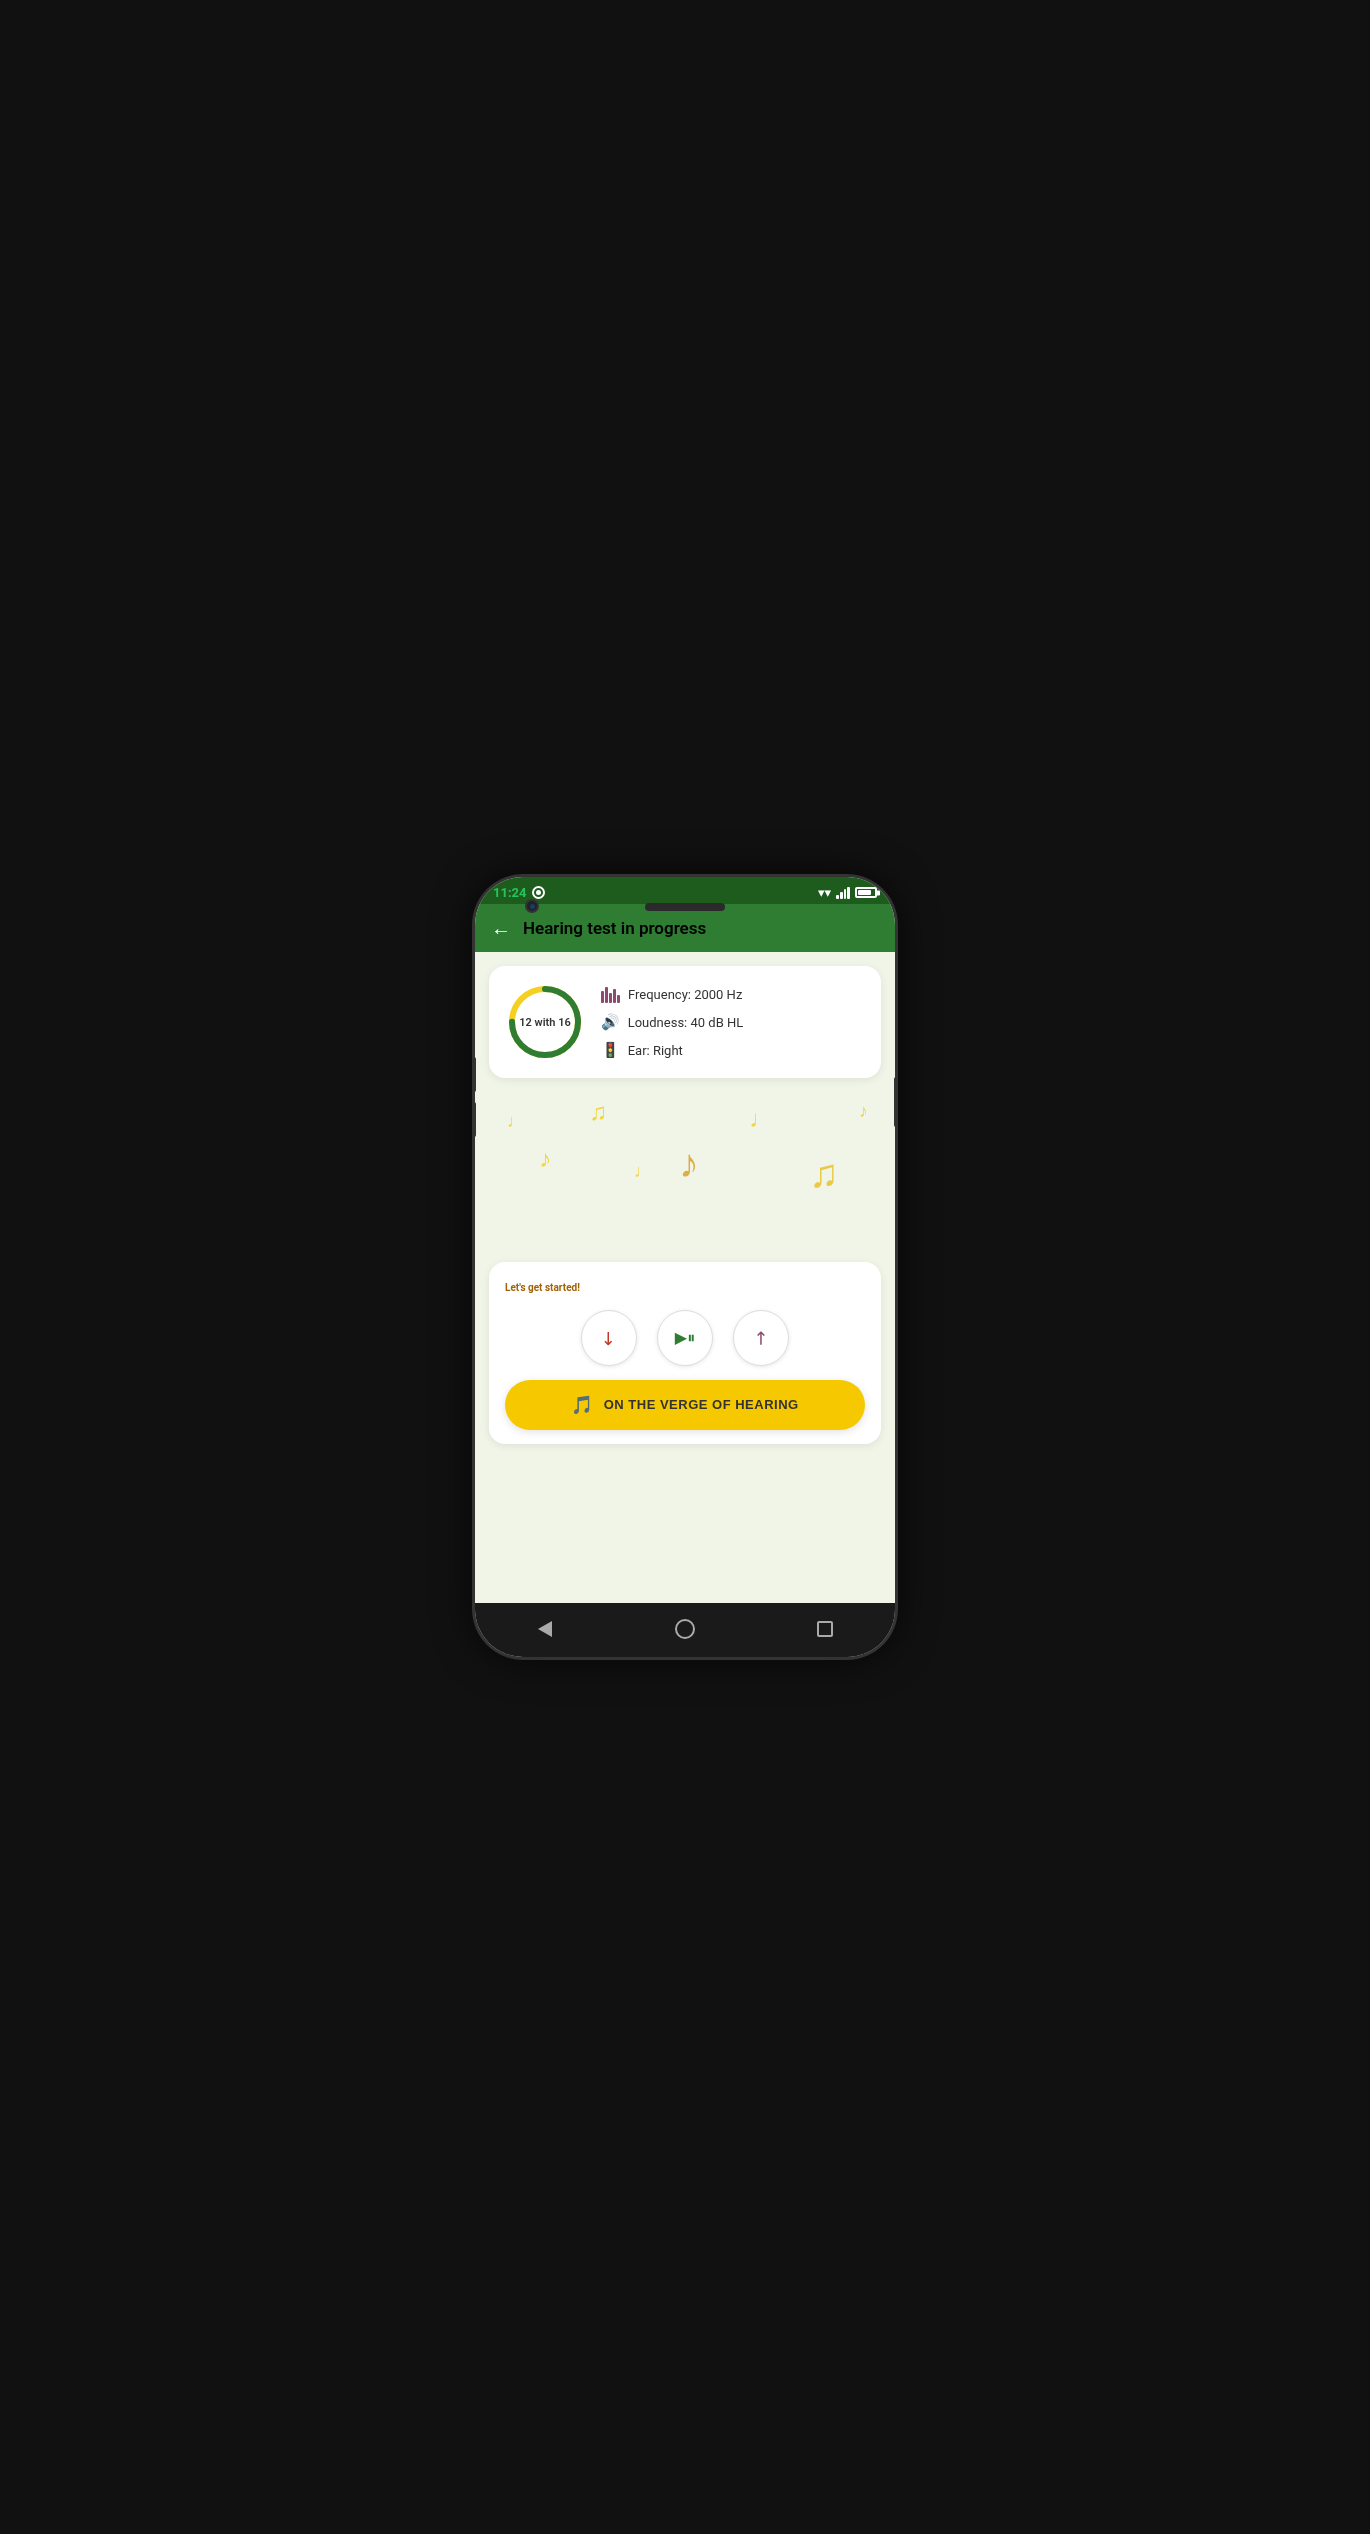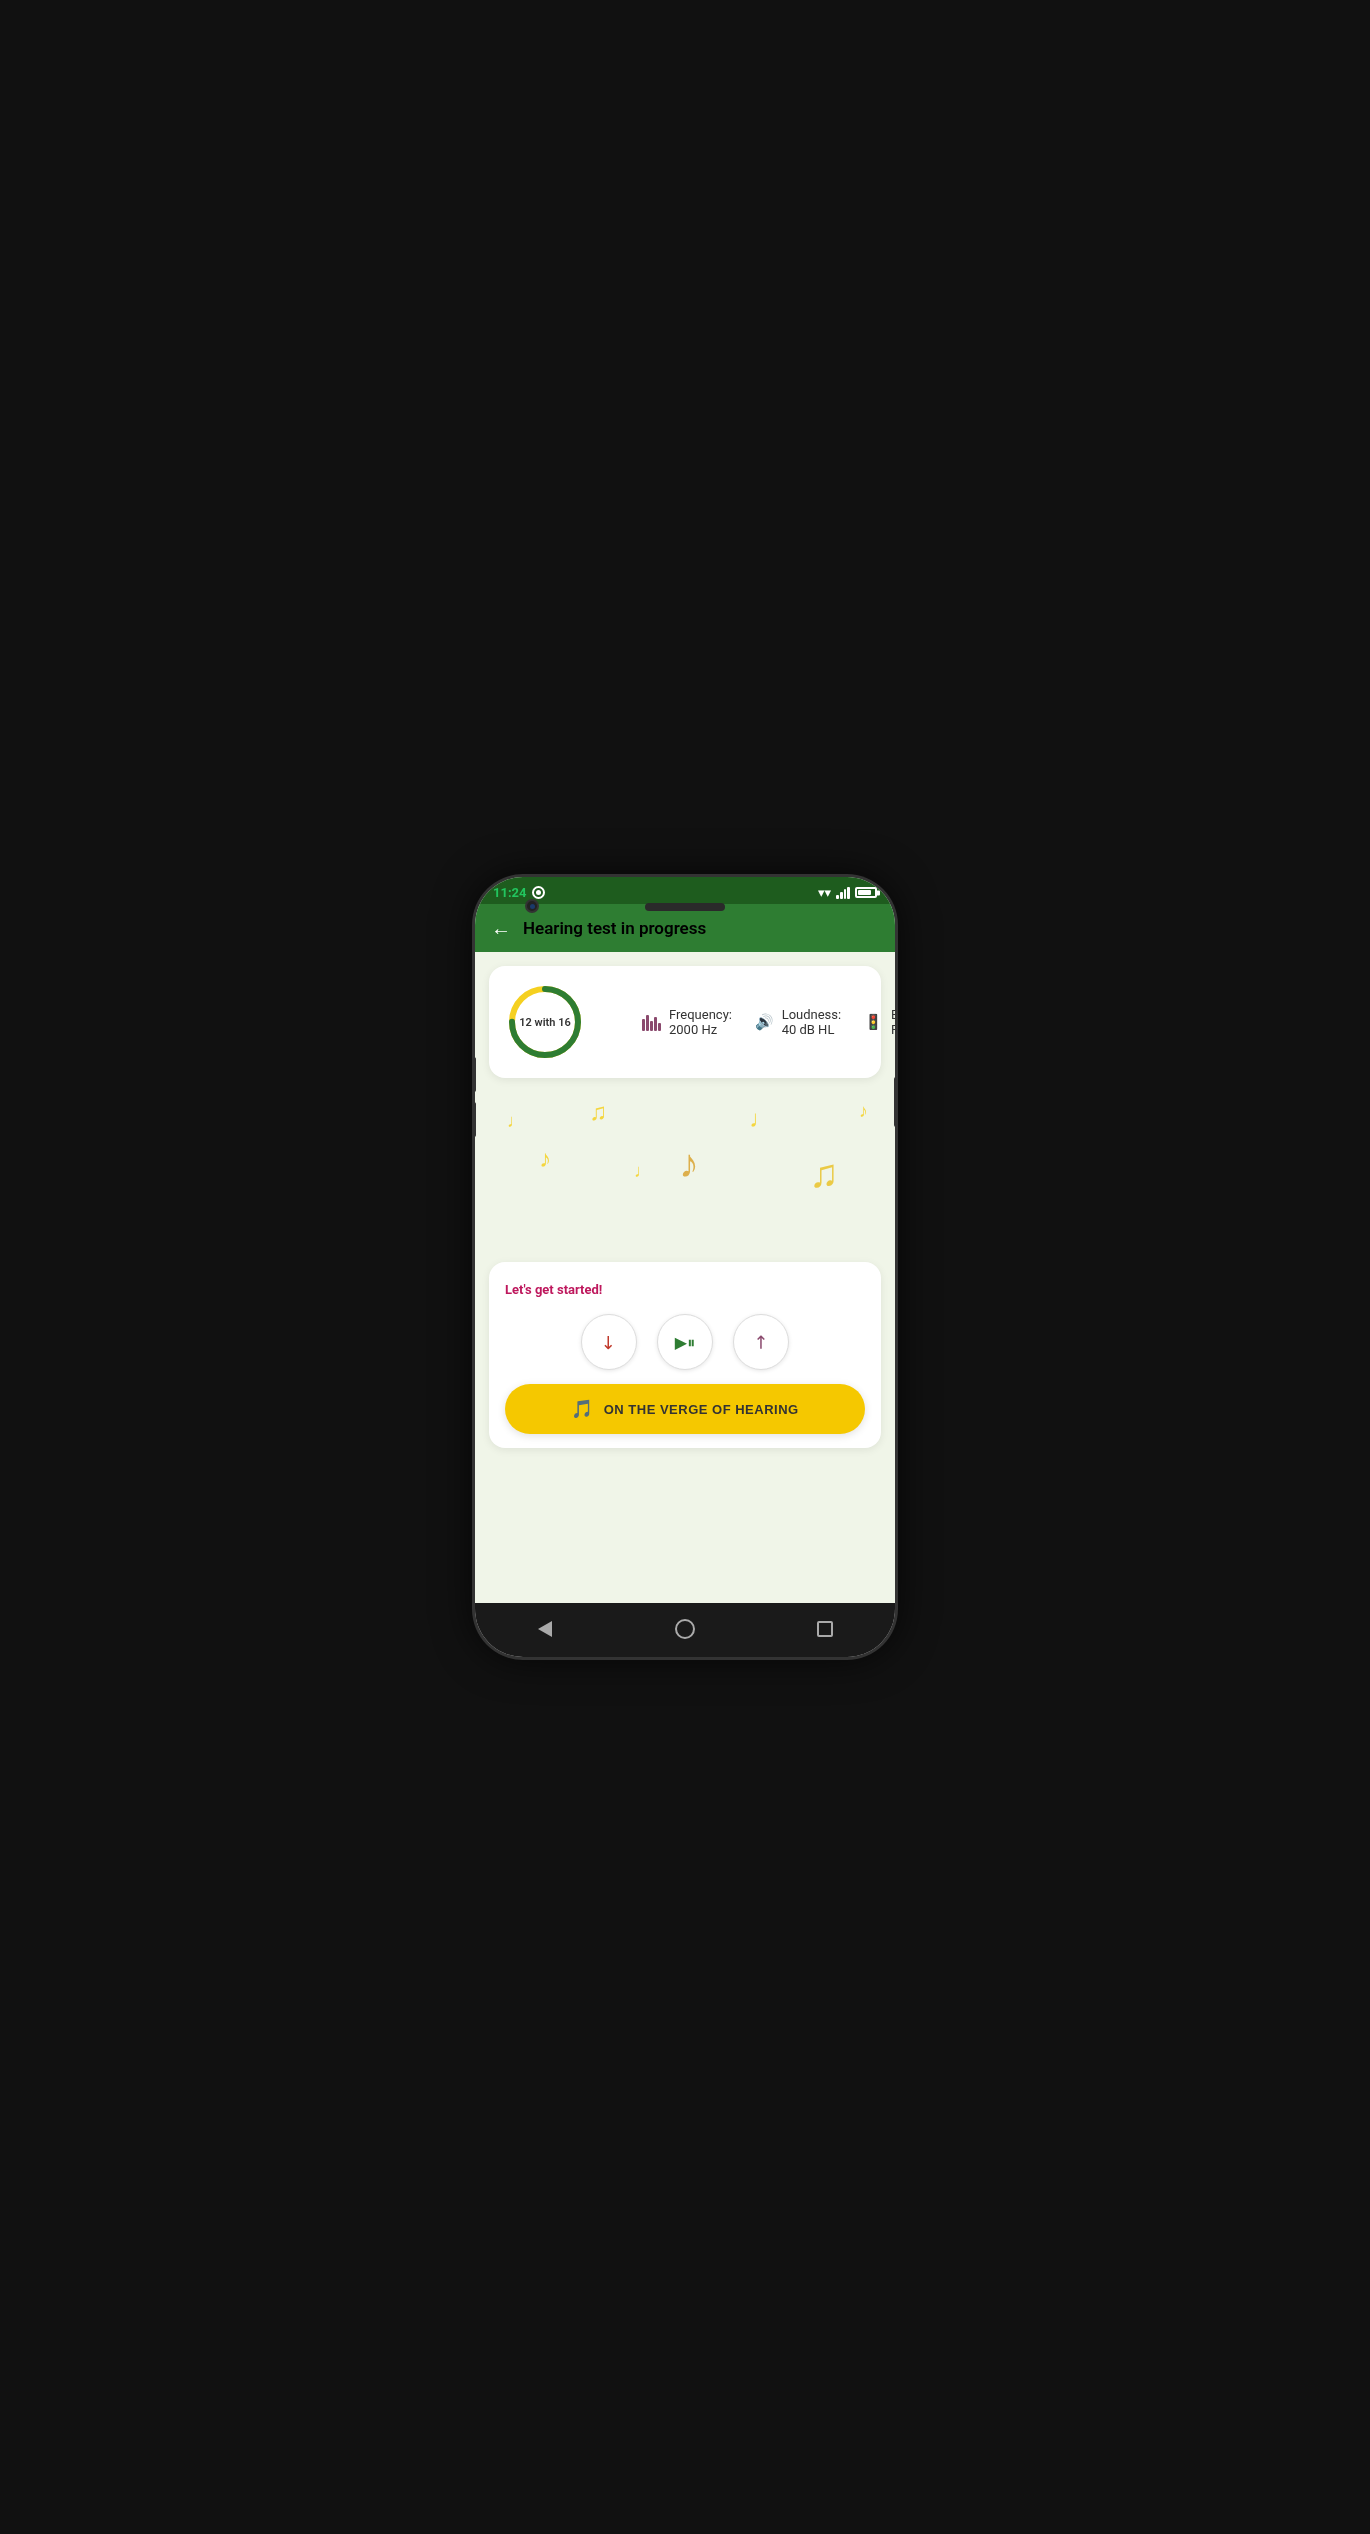--- a/index.html
+++ b/index.html
@@ -232,22 +232,22 @@
       font-size: 11px;
       font-weight: 600;
       color: #333;
       text-align: center;
       white-space: nowrap;
     }
 
     
     .test-info {
       display: flex;
-      gap: 23px;
-      margin-left: 41px;
+      flex-direction: column;
+      gap: 10px;
     }
 
     .info-row {
       display: flex;
       align-items: center;
       gap: 8px;
       font-size: 13px;
       color: #333;
     }
 
@@ -281,23 +281,23 @@
       background: white;
       border-radius: 16px;
       padding: 18px 16px 14px;
       box-shadow: 0 2px 8px rgba(0,0,0,0.08);
       display: flex;
       flex-direction: column;
       gap: 14px;
     }
 
     .instructions-text {
-      font-size: 13px;
+      font-size: 10px;
       line-height: 1.55;
-      color: #be185d;
+      color: #a16207;
     }
 
     
     .controls-row {
       display: flex;
       justify-content: center;
       gap: 20px;
     }
 
     .control-btn {

